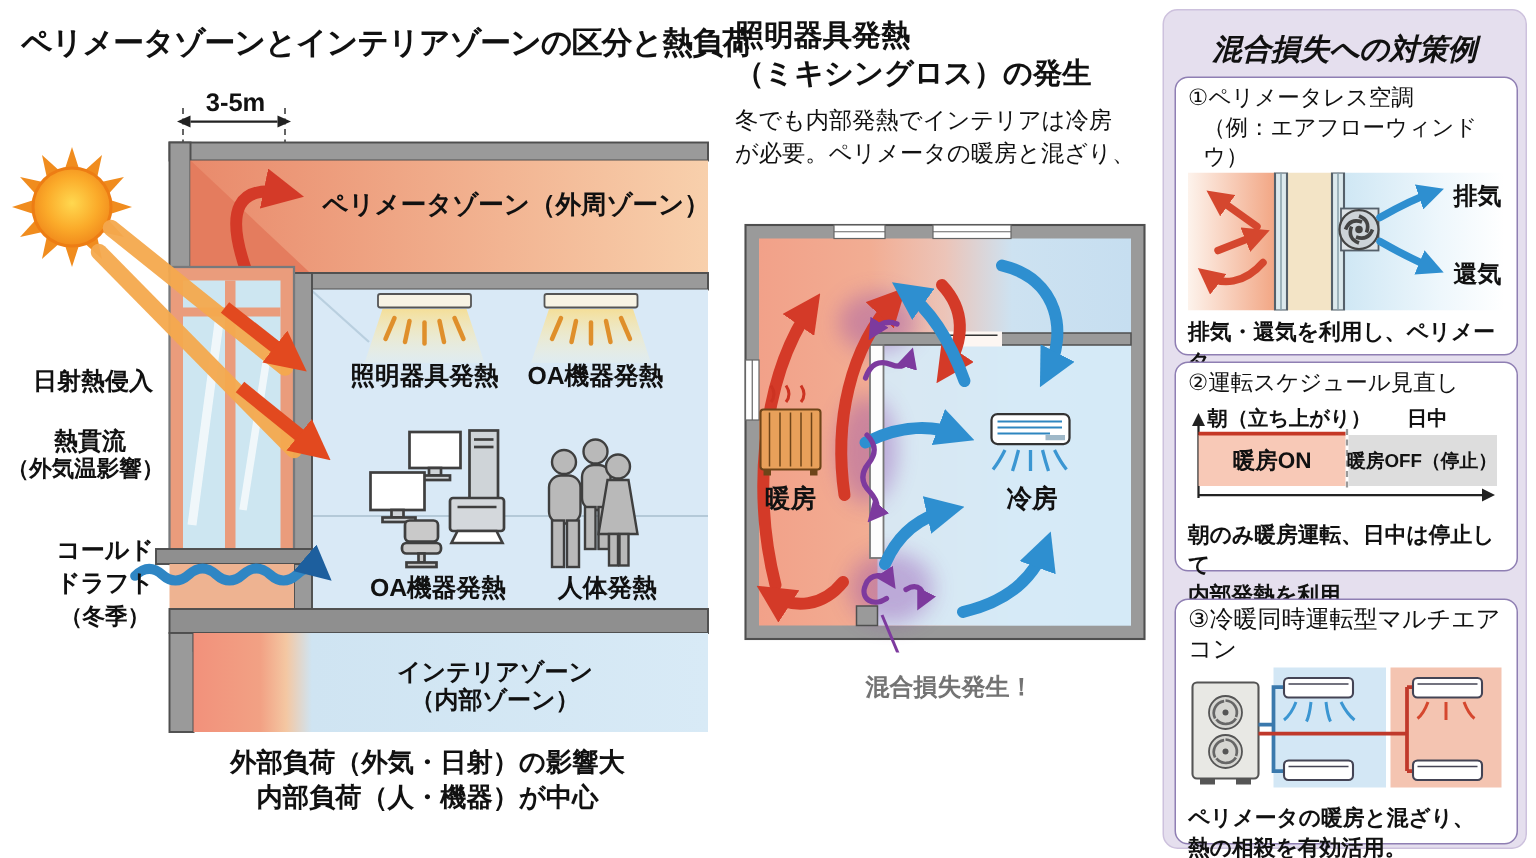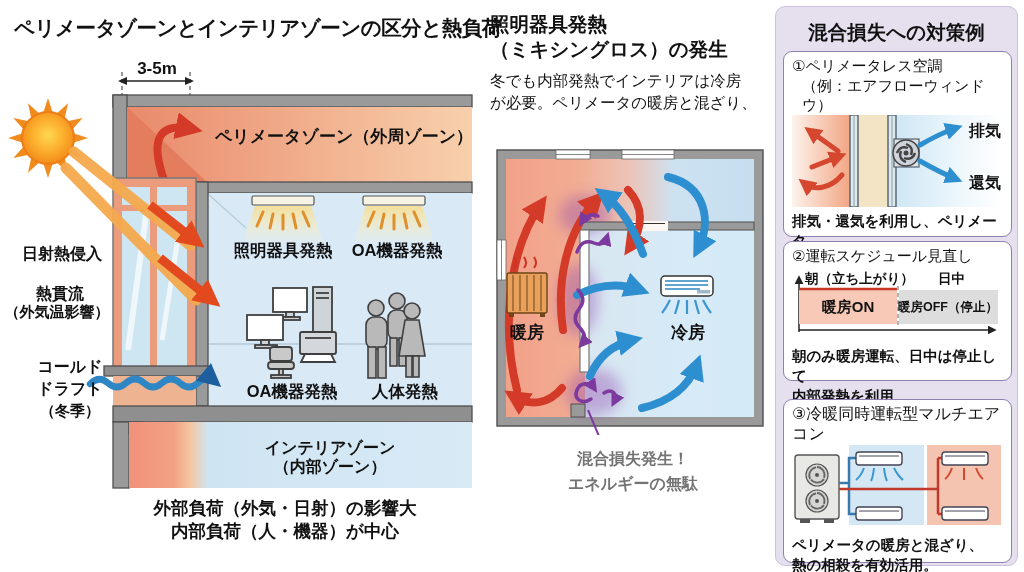--- a/index.html
+++ b/index.html
@@ -4,21 +4,21 @@
 <style>
   html,body{margin:0;padding:0;background:#fff;}
   #canvas{position:relative;width:1024px;height:572px;background:#ffffff;overflow:hidden;
           font-family:"Liberation Sans","DejaVu Sans",sans-serif;color:#111;}
   .abs{position:absolute;}
   .title-left{left:14px;top:14px;font-size:20.5px;font-weight:bold;letter-spacing:-0.5px;white-space:nowrap;}
   .title-mid{left:490px;top:12px;font-size:19.5px;font-weight:bold;line-height:25px;}
   .desc-mid{left:490px;top:70px;font-size:15.5px;line-height:21.5px;font-weight:500;}
   .loss-mid{left:492px;top:446px;width:282px;text-align:center;color:#737373;font-weight:bold;font-size:16px;line-height:25px;}
   .panel{left:775px;top:6px;width:243px;height:560px;background:#e5dfee;border:1px solid #cdc1dd;border-radius:10px;box-sizing:border-box;}
-  .panel-title{position:absolute;left:0;top:12px;width:100%;text-align:center;font-size:19.5px;font-weight:bold;}
+  .panel-title{position:absolute;left:0;top:12px;width:100%;text-align:center;font-size:19.5px;font-weight:bold;font-style:italic;}
   .pbox{position:absolute;left:7px;width:229px;background:#fff;border:1.5px solid #8f7fb3;border-radius:9px;
         box-sizing:border-box;padding:4px 8px;}
   .pbox .head{font-size:15px;font-weight:normal;line-height:19.5px;}
   .pbox .cap{font-size:14.5px;font-weight:600;line-height:20px;}
   svg text{font-family:"Liberation Sans","DejaVu Sans",sans-serif;}
   .svgt{font-weight:bold;fill:#111;}
 </style>
 </head>
 <body>
 
@@ -326,21 +326,20 @@
           <path d="M703,300 q4,8 8,13"></path>
       </g>
     </g>
     <text x="688" y="338" text-anchor="middle" font-size="17" class="svgt">冷房</text>
 
     <line x1="588" y1="410" x2="601" y2="441" stroke="#7d3a9e" stroke-width="2"></line>
   </svg>
 
   <div class="abs loss-mid">
     <div>混合損失発生！</div>
-    <div>エネルギーの無駄</div>
   </div>
 
   <div class="abs panel">
     <div class="panel-title">混合損失への対策例</div>
 
     <div class="pbox" style="top:44px;height:186px">
       <div class="head">①ペリメータレス空調</div>
       <div class="head" style="padding-left:10px">（例：エアフローウィンドウ）</div>
       <svg width="211" height="92" viewBox="0 0 211 92">
         <defs>

